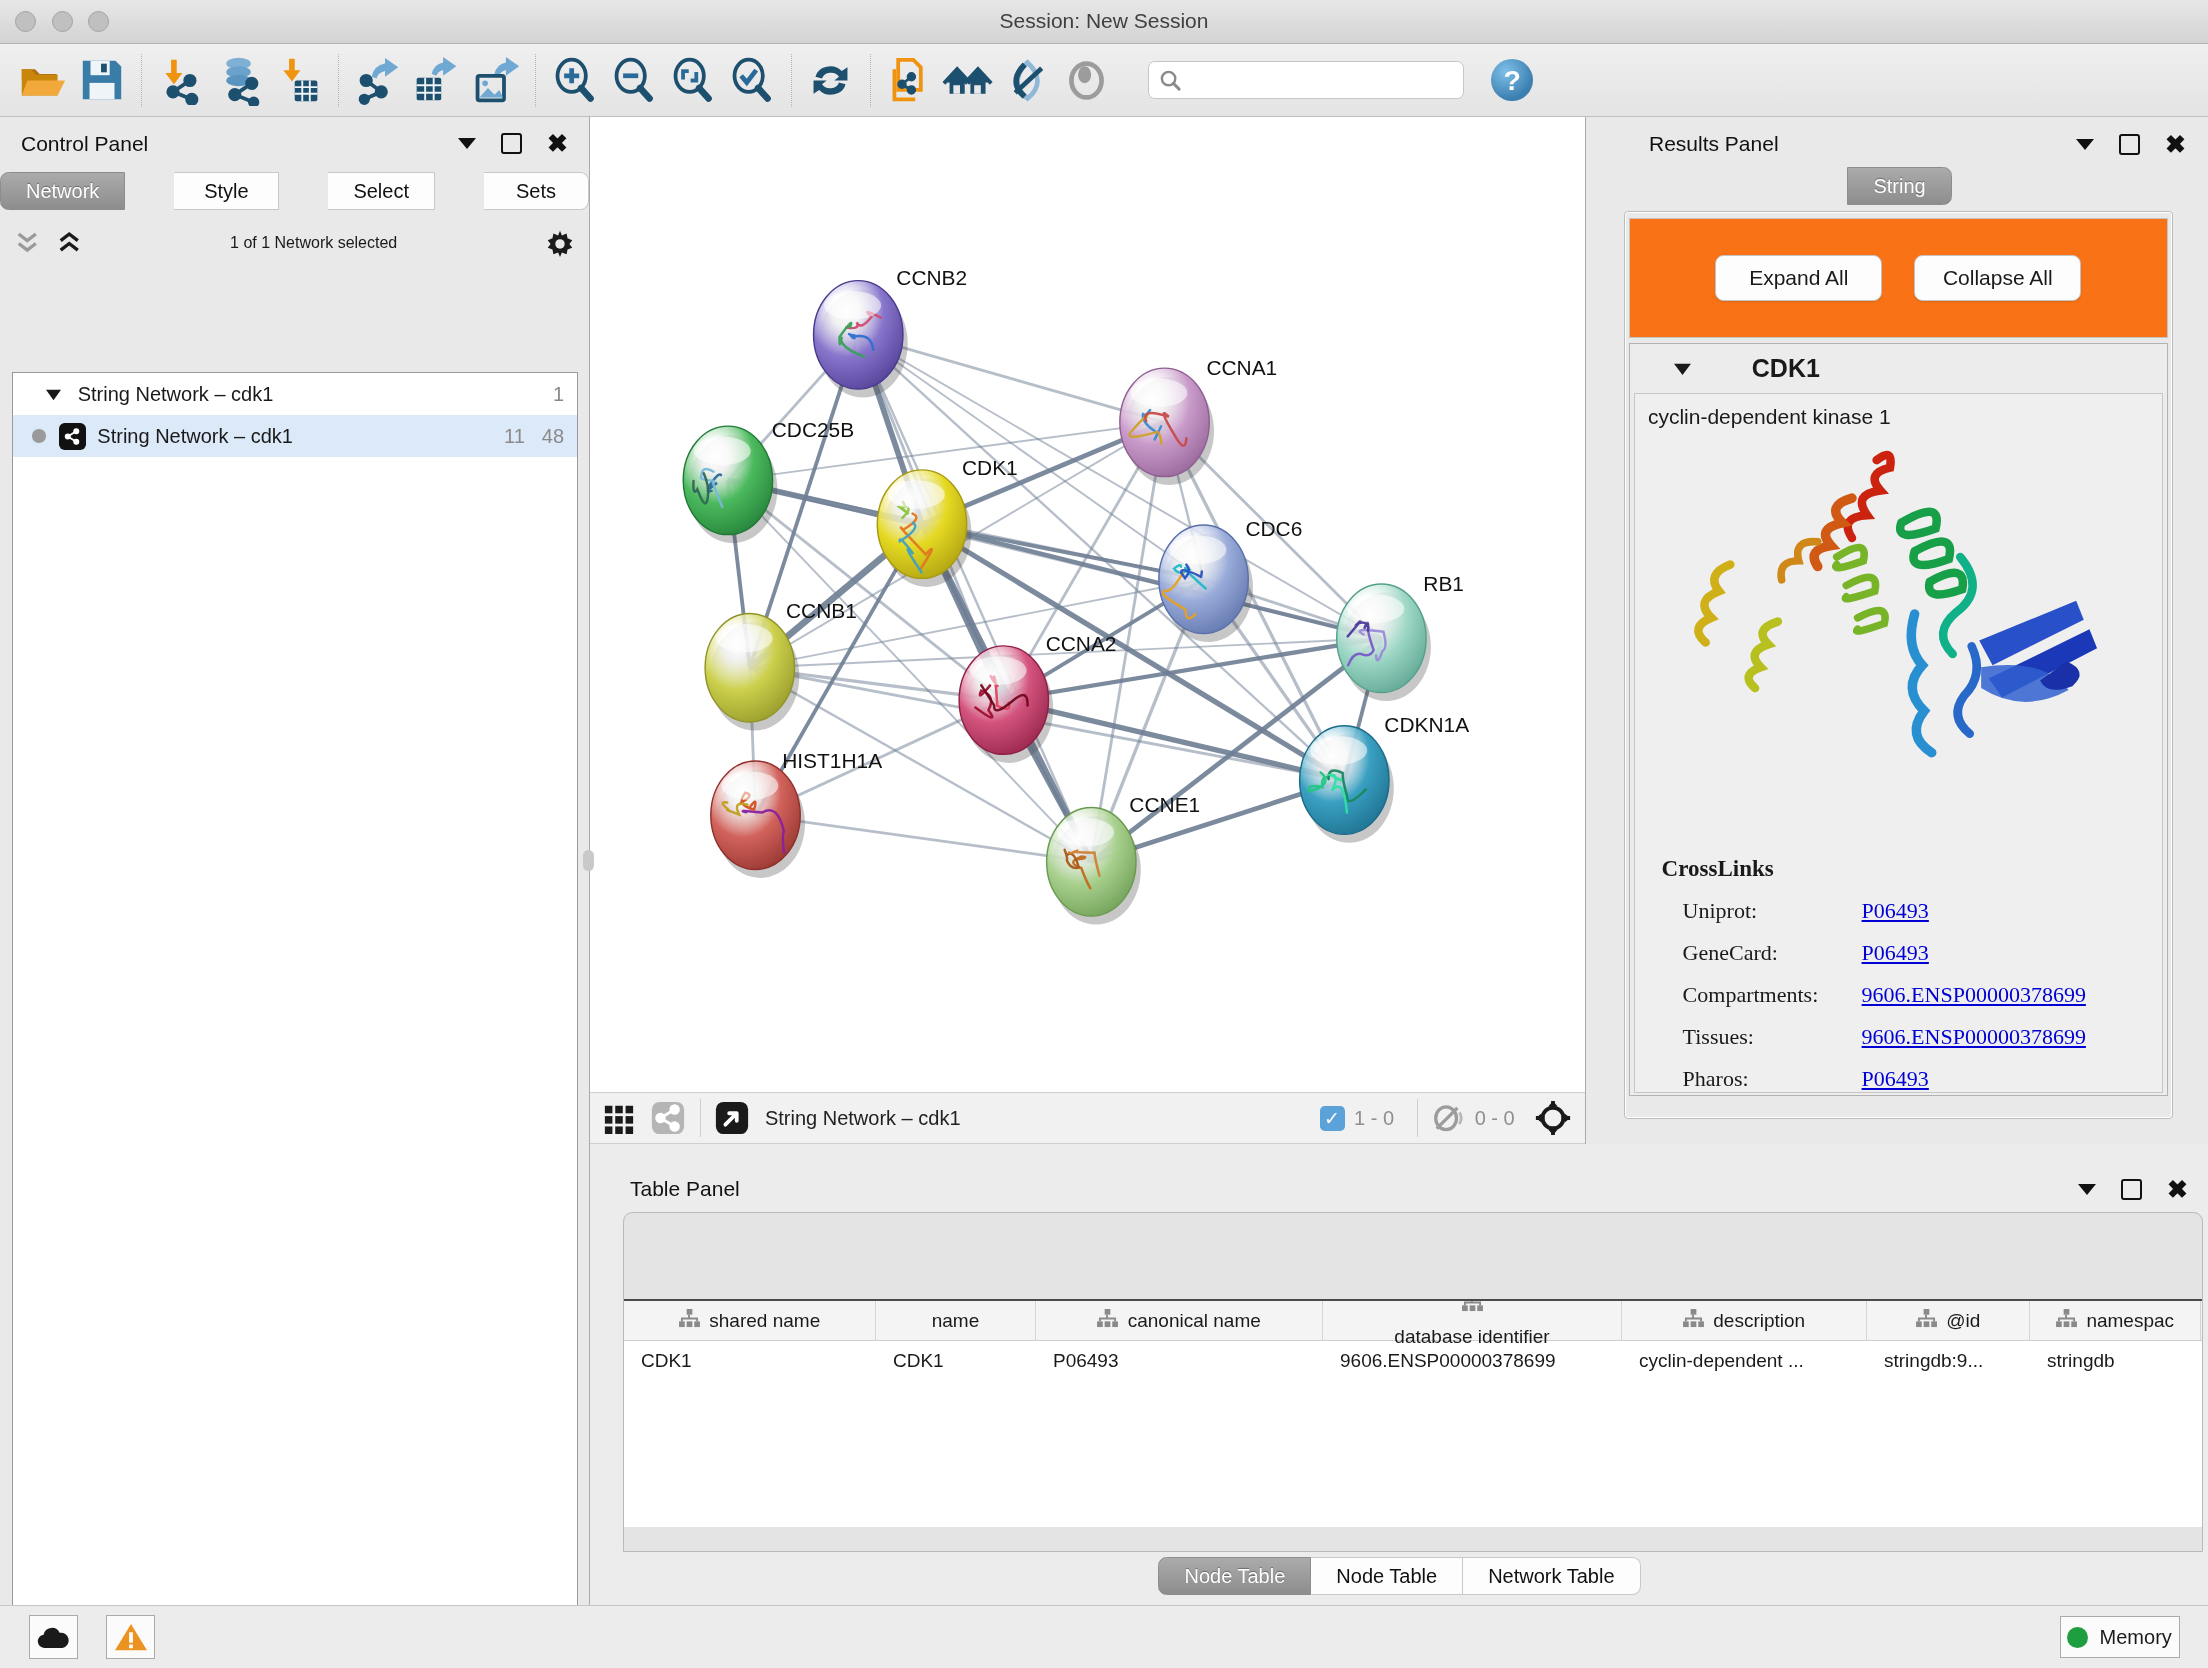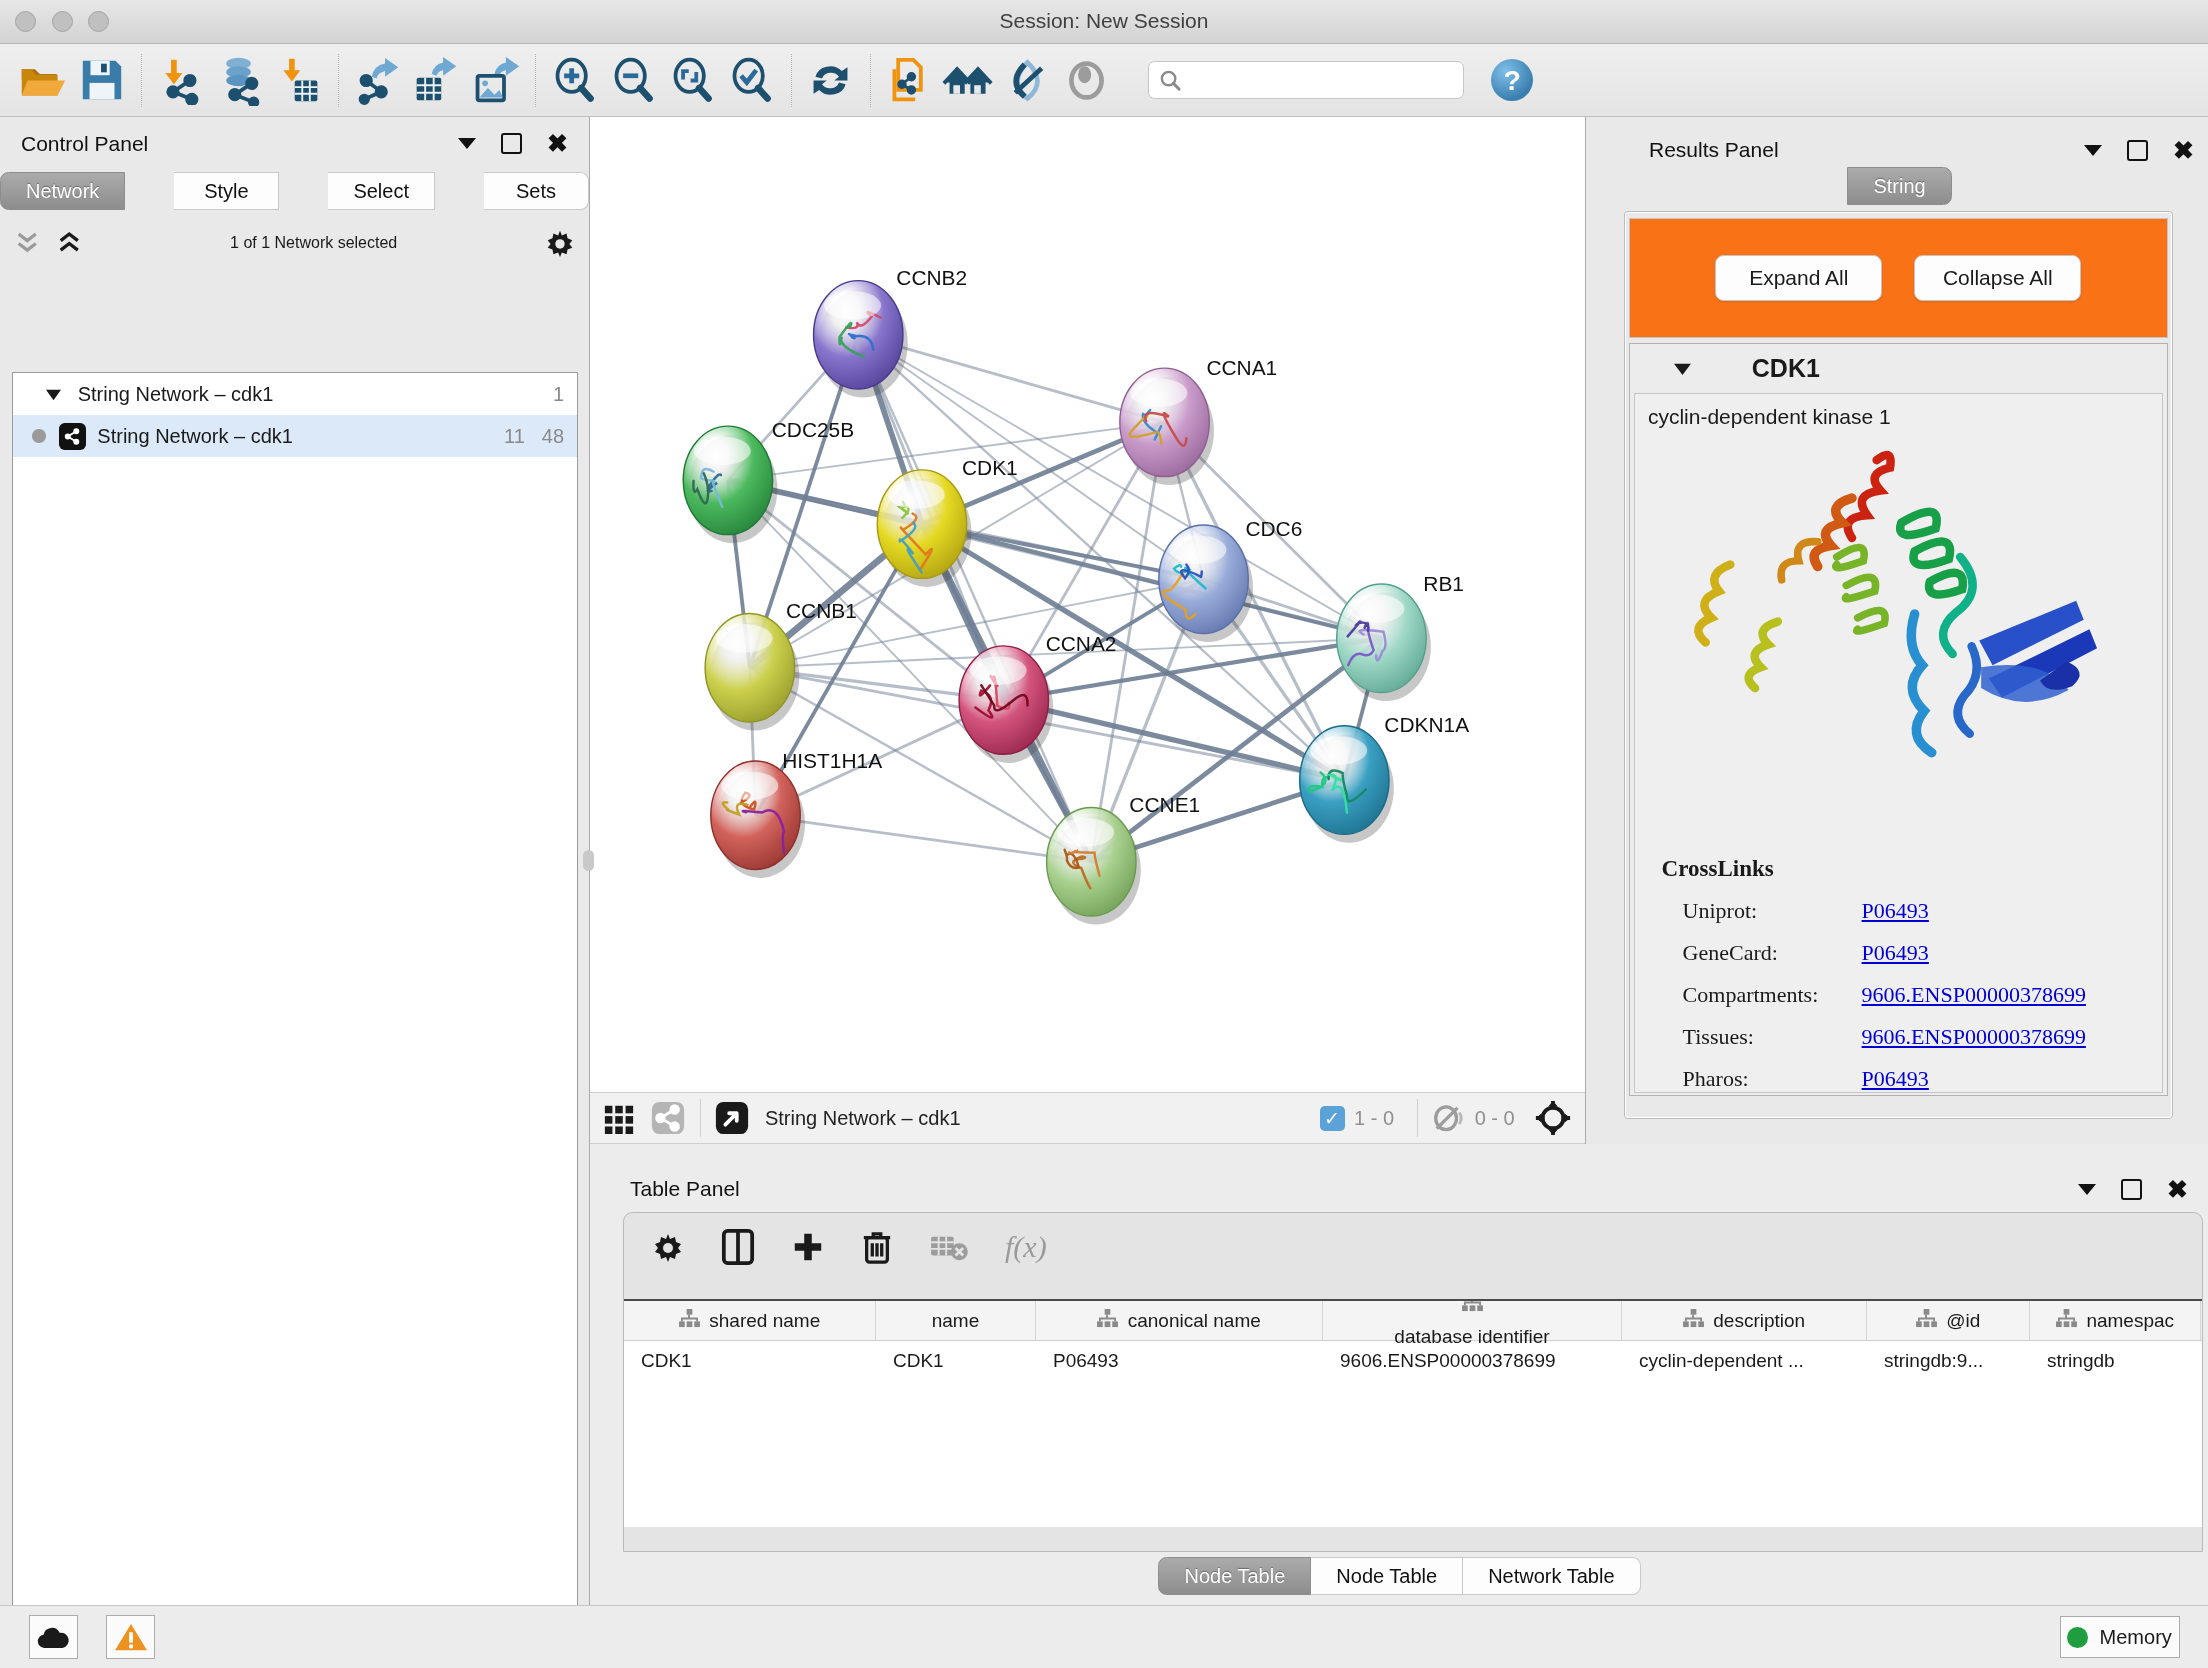--- a/index.html
+++ b/index.html
@@ -52,21 +52,21 @@
   #net-statusbar { left:590px; top:1092px; width:995px; height:52px; background:#f1f1f1; border-top:1px solid #cfcfcf; border-bottom:1px solid #cfcfcf; display:flex; align-items:center; padding:0 13.3px; position:absolute; }
   .ns-sep { width:1px; height:38px; background:#cfcfcf; margin:0 13.3px; }
   #net-name { font-size:20px; color:#222; margin-left:15px; }
   .ns-count { color:#8f8f8f; font-size:20px; margin:0 9.5px; }
   #sel-checkbox { width:25px; height:25px; background:#5aa2d8; border-radius:4.8px; color:#fff; font-size:19px; display:flex; align-items:center; justify-content:center; }
   .splitter-dot { width:11.4px; height:21px; background:#c9c9c9; border-radius:5.7px; }
   .splitter-dot.h { width:21px; height:11.4px; }
 
   
   #results-panel { left:1585px; top:117px; width:624px; height:1488px; background:#e9e9e9; border-left:1px solid #aaa; }
-  #rp-header { padding:0 0 0 63px; margin-top:12px; }
+  #rp-header { padding:0 8px 0 63px; margin-top:6px; }
   #rp-tab { left:1847px; top:167px; z-index:2; }
   #rp-outerbox { left:1624px; top:211px; width:549px; height:908px; background:#e9e9e9; border:1px solid #bbb; border-radius:3.8px; box-shadow:0 0 0 1px #fff inset; }
   #rp-btnbox { left:3.8px; top:5.7px; width:539px; height:120px; border:1px solid #c4c4c4; background:#f97316; position:absolute; display:flex; align-items:center; justify-content:center; gap:32px; }
   .rp-btn { min-width:167px; height:46px; background:#fdfdfd; border:1px solid #c4c4c4; border-radius:8.6px; font-size:21px; display:flex; align-items:center; justify-content:center; box-shadow:0 1px 1.9px rgba(0,0,0,.12); }
   #rp-entry { left:3.8px; top:131px; width:539px; height:753px; border:1px solid #b2b2b2; background:#ececec; position:absolute; }
   #rp-entry-header { display:flex; align-items:center; height:49px; padding-left:42px; }
   #rp-gene { font-size:25px; font-weight:bold; margin-left:59px; }
   #rp-descbox { margin:0 3.8px; border:1px solid #c6c6c6; background:#efefef; height:700px; position:relative; }
   #rp-desc { font-size:21px; padding:11.4px 0 0 13.3px; }
   #crosslinks { font-family:"Liberation Serif", serif; position:absolute; left:27px; top:462px; width:485px; }
@@ -664,44 +664,20 @@
 <div id="table-panel" class="abs">
   <div id="tp-header" class="panel-header">
     <span>Table Panel</span>
     <span class="win-ctrl">
       <span class="wc-min"></span>
       <span class="wc-float"></span>
       <span class="wc-close">✖</span>
     </span>
   </div>
   <div id="tp-box">
-    <div id="tp-toolbar">
-      <svg width="34" height="34" viewBox="0 0 34 34">
-        <path d="M17 4 l2 5 5 -2 1 5 5 2 -3 4 3 4 -5 2 -1 5 -5 -2 -2 5 -2 -5 -5 2 -1 -5 -5 -2 3 -4 -3 -4 5 -2 1 -5 5 2z" fill="#1a1a1a"></path>
-        <circle cx="17" cy="18" r="5" fill="#e4e4e4"></circle>
-      </svg>
-      <svg width="34" height="38" viewBox="0 0 36 40">
-        <rect x="3" y="3" width="30" height="34" rx="4" fill="none" stroke="#1a1a1a" stroke-width="4"></rect>
-        <path d="M18 3 v34" stroke="#1a1a1a" stroke-width="4"></path>
-      </svg>
-      <svg width="34" height="34" viewBox="0 0 36 36">
-        <path d="M14 4 h8 v10 h10 v8 h-10 v10 h-8 v-10 H4 v-8 h10z" fill="#1a1a1a"></path>
-      </svg>
-      <svg width="32" height="38" viewBox="0 0 34 40">
-        <rect x="6" y="10" width="22" height="26" rx="3" fill="none" stroke="#1a1a1a" stroke-width="3.5"></rect>
-        <path d="M3 10 h28 M13 10 v-4 h8 v4 M12 16 v14 M17 16 v14 M22 16 v14" stroke="#1a1a1a" stroke-width="3.5" fill="none"></path>
-      </svg>
-      <svg width="40" height="32" viewBox="0 0 42 34">
-        <rect x="2" y="6" width="24" height="20" rx="2" fill="#9c9c9c"></rect>
-        <path d="M2 12 h24 M2 19 h24 M10 6 v20 M18 6 v20" stroke="#e4e4e4" stroke-width="2"></path>
-        <circle cx="32" cy="22" r="9" fill="#9c9c9c"></circle>
-        <path d="M28 18 l8 8 M36 18 l-8 8" stroke="#e4e4e4" stroke-width="3"></path>
-      </svg>
-      <span id="fx-label">f(x)</span>
-    </div>
     <div id="tp-table">
       <div id="tp-cols">
           <div class="tp-col" style="width: 252px;">
             <span><svg width="21" height="19" viewBox="0 0 22 20">
                 <g fill="#8a8a8a">
                   <rect x="8" y="0" width="6" height="6"></rect>
                   <rect x="0" y="13" width="6" height="6"></rect>
                   <rect x="8" y="13" width="6" height="6"></rect>
                   <rect x="16" y="13" width="6" height="6"></rect>
                   <path d="M10.5 6 v4 M3 13 v-3 h16 v3" stroke="#8a8a8a" stroke-width="2" fill="none"></path>

